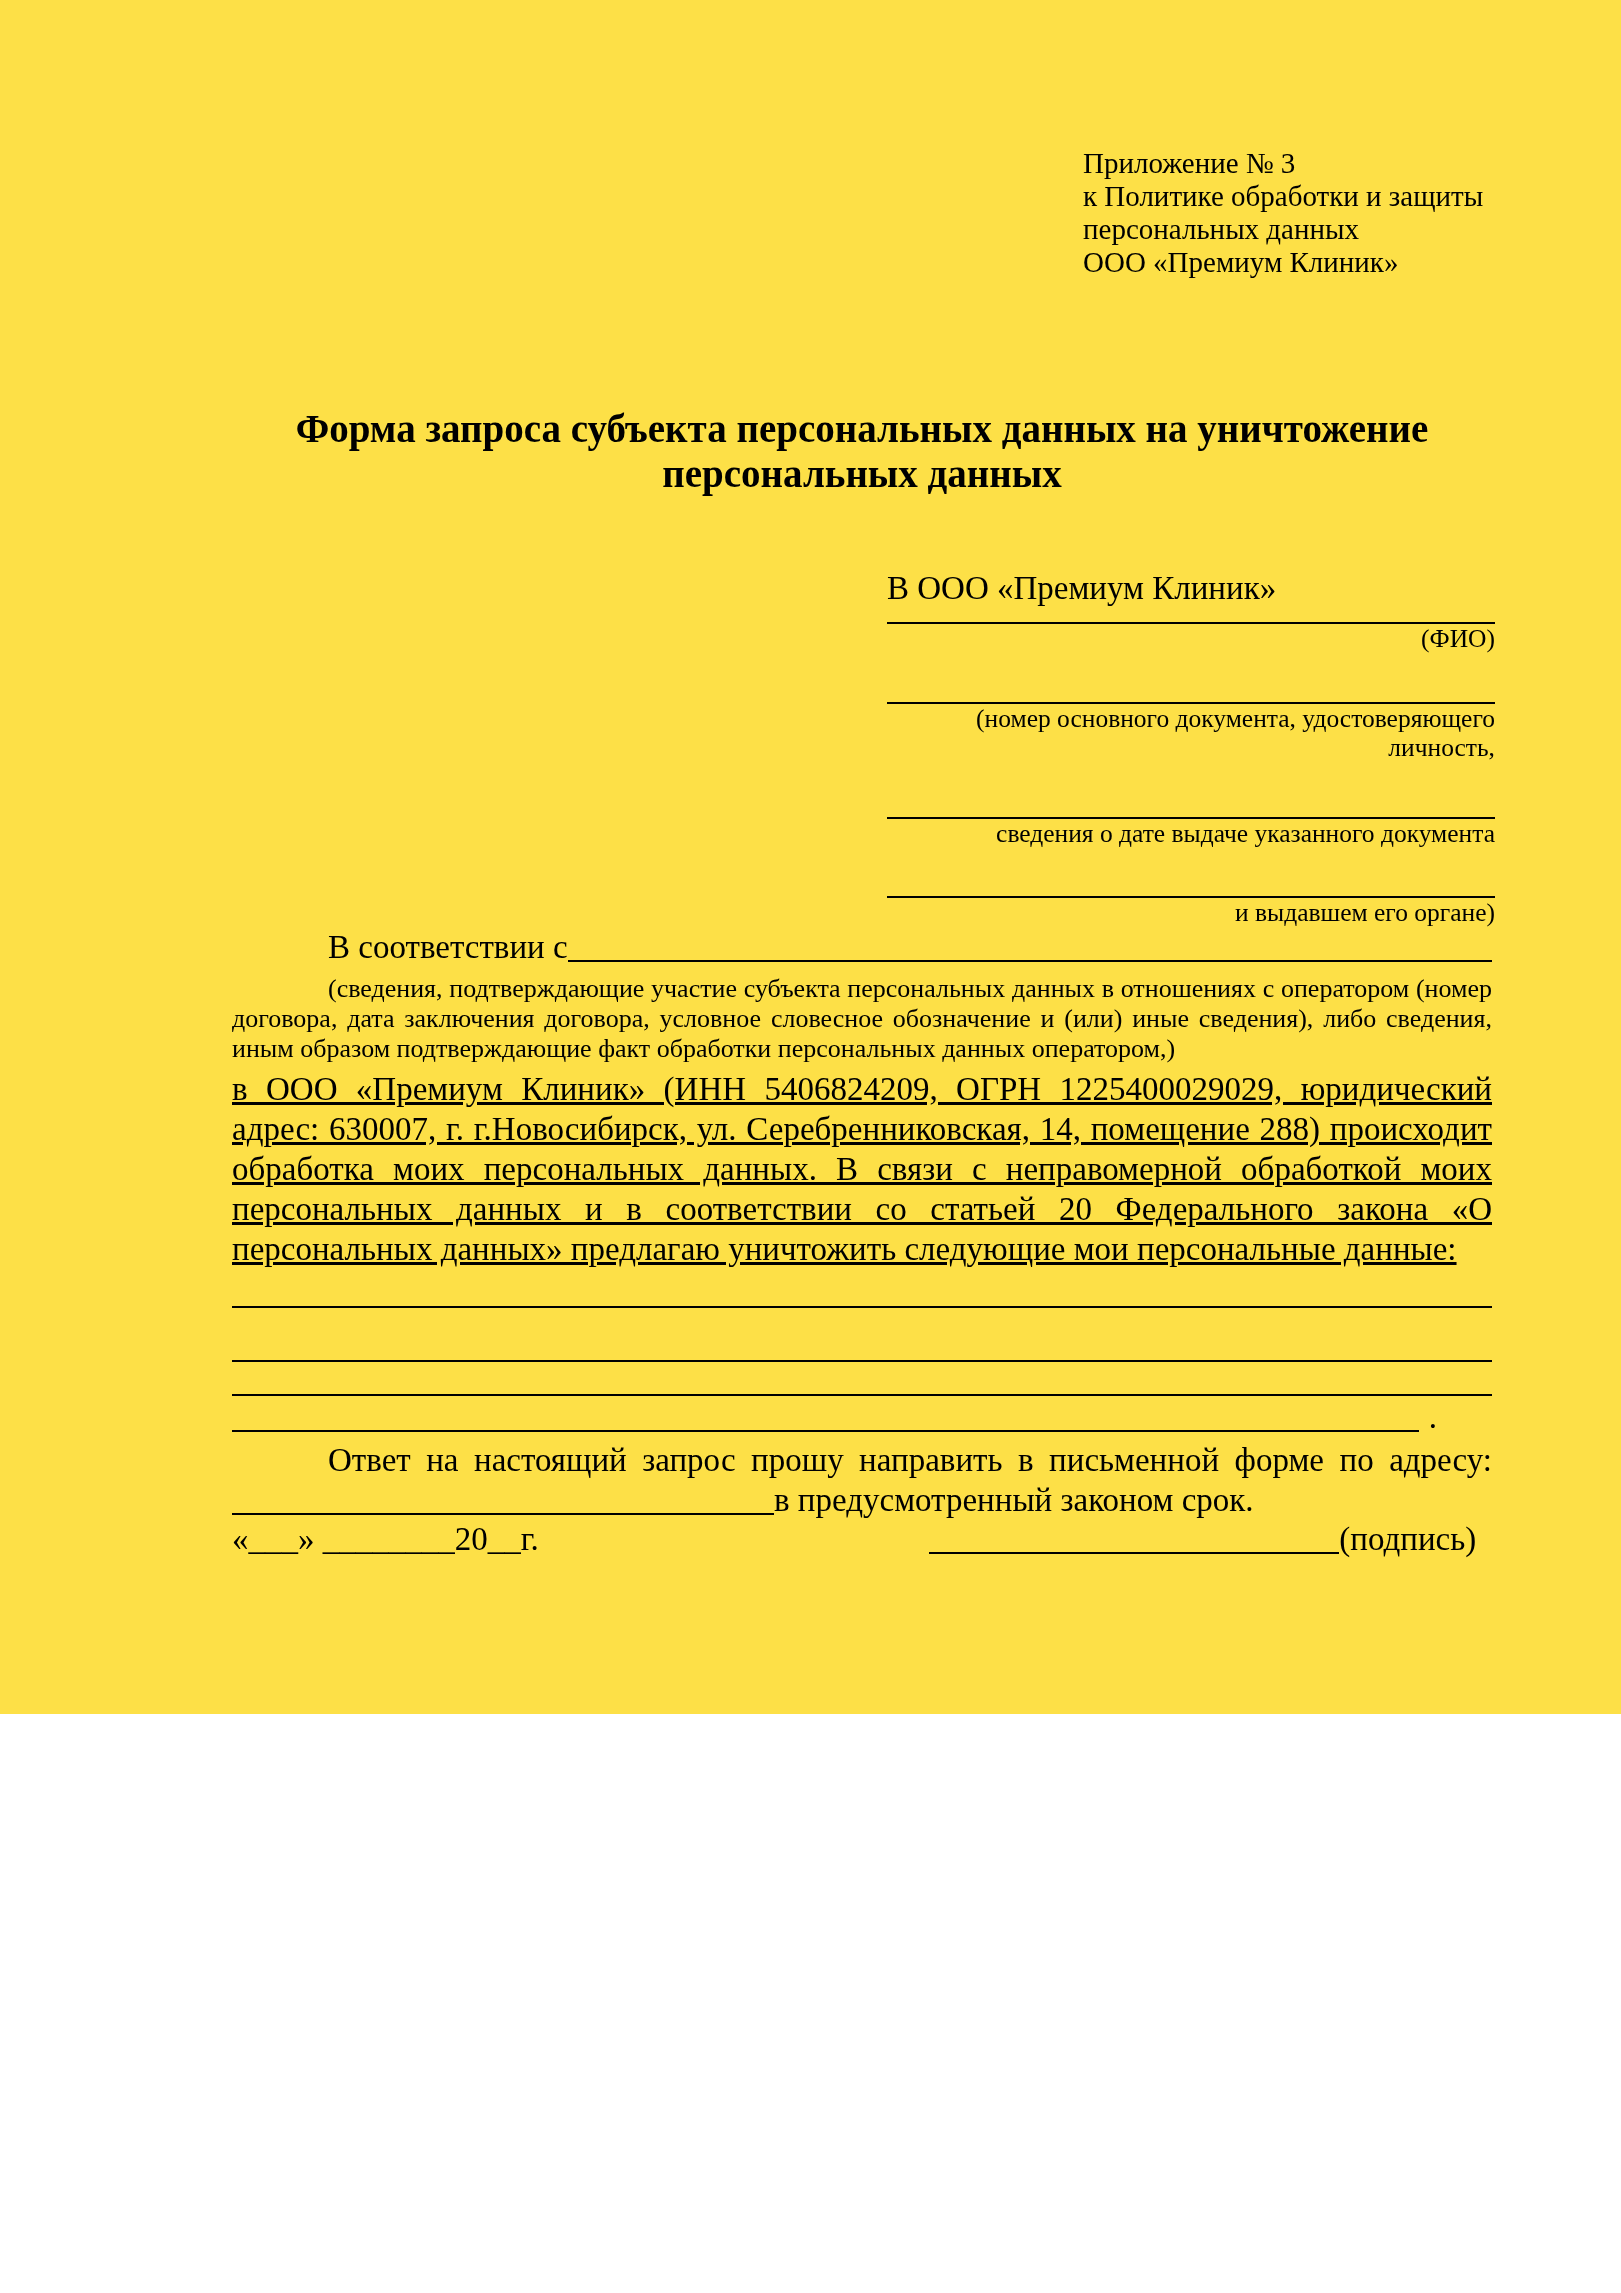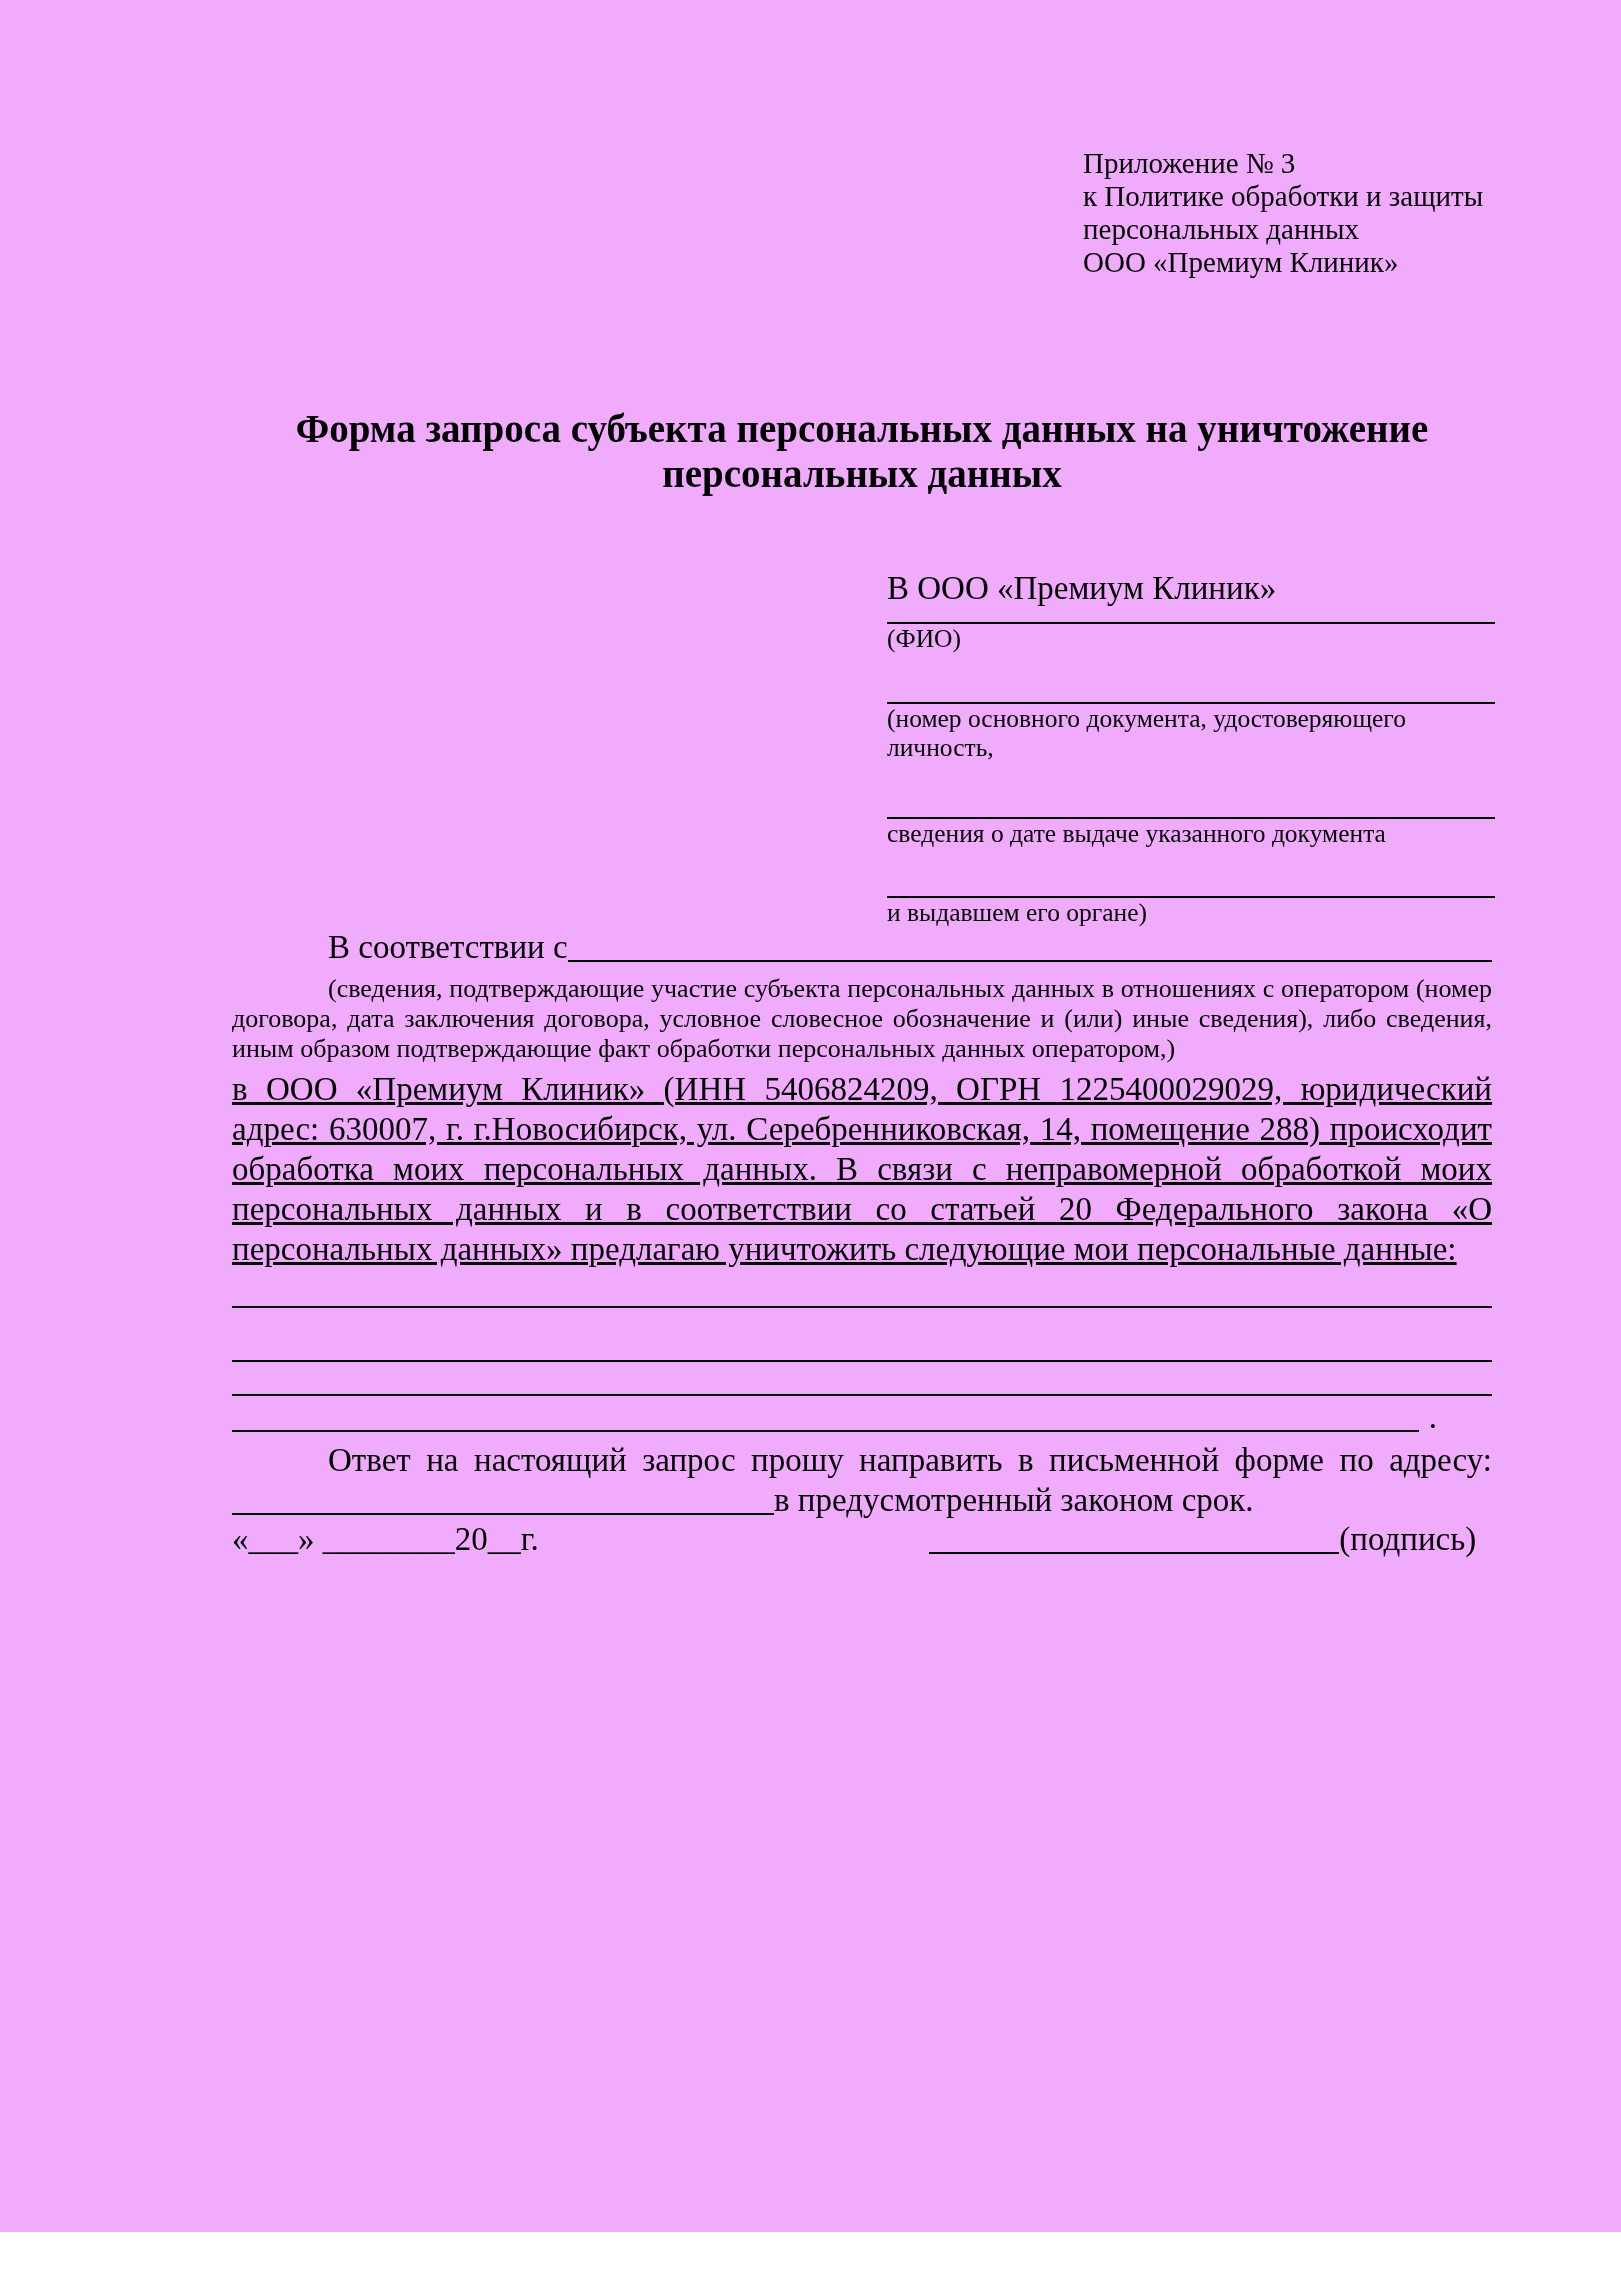--- a/index.html
+++ b/index.html
@@ -1,19 +1,19 @@
 <!DOCTYPE html>
 <html lang="ru"><head>
 <meta charset="utf-8">
 <style>
   html,body { margin:0; padding:0; background:#ffffff; }
   .page {
     position:relative;
-    width:1621px; height:2232px;
-    background:#f0abfc;
+    width:1621px; height:1714px;
+    background:#fde047;
     color:#000000;
     font-family:"Liberation Serif","DejaVu Serif",serif;
     overflow:hidden;
   }
 
   
   .appendix {
     position:absolute; left:1083px; top:147px;
     font-size:29px; line-height:33px;
     white-space:nowrap;
@@ -25,21 +25,21 @@
     text-align:center; font-weight:bold;
     font-size:39px; line-height:45px;
   }
 
   
   .addressee {
     position:absolute; left:887px; top:567px; width:608px;
     font-size:33px; line-height:42px;
   }
   .addr-caption {
-    font-size:25.5px; line-height:29px; text-align:left;
+    font-size:25.5px; line-height:29px; text-align:right;
   }
   .blank { border-bottom:2.9px solid #000; }
   .fld1 { height:12.7px; }
   .fld2 { height:49px; }
   .fld3 { height:55px; }
   .fld4 { height:48px; }
 
   
   .main {
     position:absolute; left:232px; top:927px; width:1260px;

